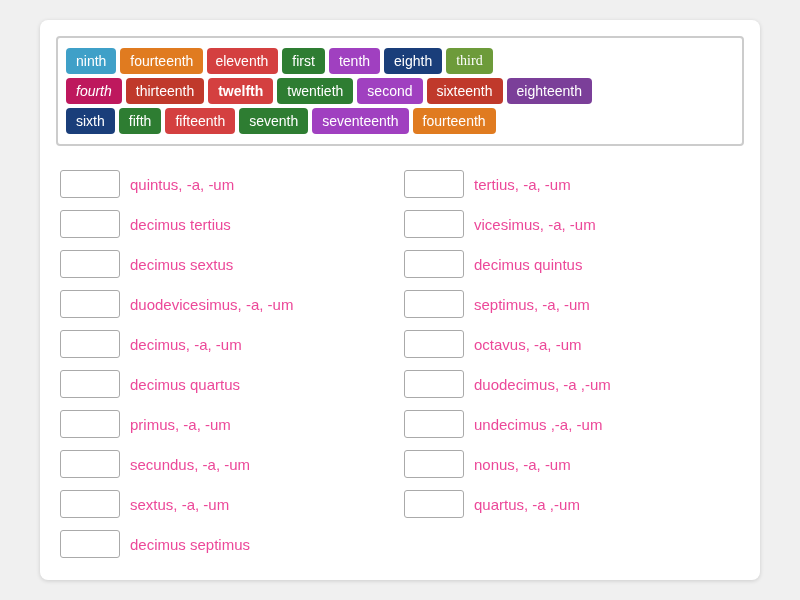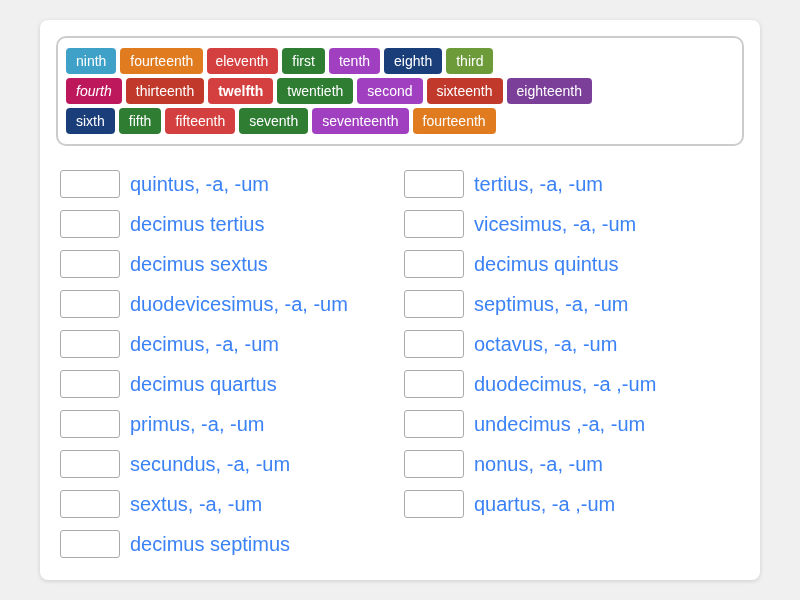--- a/index.html
+++ b/index.html
@@ -15,21 +15,21 @@
     .container {
       background: white;
       border-radius: 8px;
       padding: 16px;
       width: 720px;
       box-shadow: 0 1px 4px rgba(0,0,0,0.15);
     }
     .tags-area {
       background: white;
       border: 2px solid #ccc;
-      border-radius: 10px;
+      border-radius: 4px;
       padding: 10px 8px;
       margin-bottom: 18px;
     }
     .tags-row {
       display: flex;
       flex-wrap: wrap;
       gap: 4px;
       margin-bottom: 4px;
     }
     .tags-row:last-child { margin-bottom: 0; }
@@ -62,37 +62,37 @@
     }
     .match-box {
       width: 60px;
       height: 28px;
       border: 1px solid #aaa;
       border-radius: 3px;
       background: #fff;
       flex-shrink: 0;
     }
     .match-text {
-      color: #3b82f6;
-      font-size: 20px;
+      color: #ec4899;
+      font-size: 15px;
     }
   </style>
 </head>
 <body>
 
 <div class="container">
   <div class="tags-area">
     <div class="tags-row" id="tags-row-1">
         <span class="tag" style="background-color: rgb(63, 160, 200);">ninth</span>
         <span class="tag" style="background-color: rgb(224, 123, 32);">fourteenth</span>
         <span class="tag" style="background-color: rgb(212, 64, 64); padding-left: 8px;">eleventh</span>
         <span class="tag" style="background-color: rgb(46, 125, 50);">first</span>
         <span class="tag" style="background-color: rgb(160, 64, 192);">tenth</span>
         <span class="tag" style="background-color: rgb(26, 62, 122); text-align: center;">eighth</span>
-        <span class="tag" style="background-color: rgb(109, 155, 58);">third</span>
+        <span class="tag" style="background-color: rgb(109, 155, 58); font-family: Liberation Serif, serif;">third</span>
       </div>
     <div class="tags-row" id="tags-row-2">
         <span class="tag" style="background-color: #be185d; font-style: italic;">fourth</span>
         <span class="tag" style="background-color: rgb(192, 57, 43);">thirteenth</span>
         <span class="tag" style="background-color: rgb(212, 64, 64); font-weight: bold;">twelfth</span>
         <span class="tag" style="background-color: rgb(46, 125, 50);">twentieth</span>
         <span class="tag" style="background-color: rgb(160, 64, 192);">second</span>
         <span class="tag" style="background-color: rgb(192, 57, 43);">sixteenth</span>
         <span class="tag" style="background-color: rgb(123, 63, 153);">eighteenth</span>
       </div>

